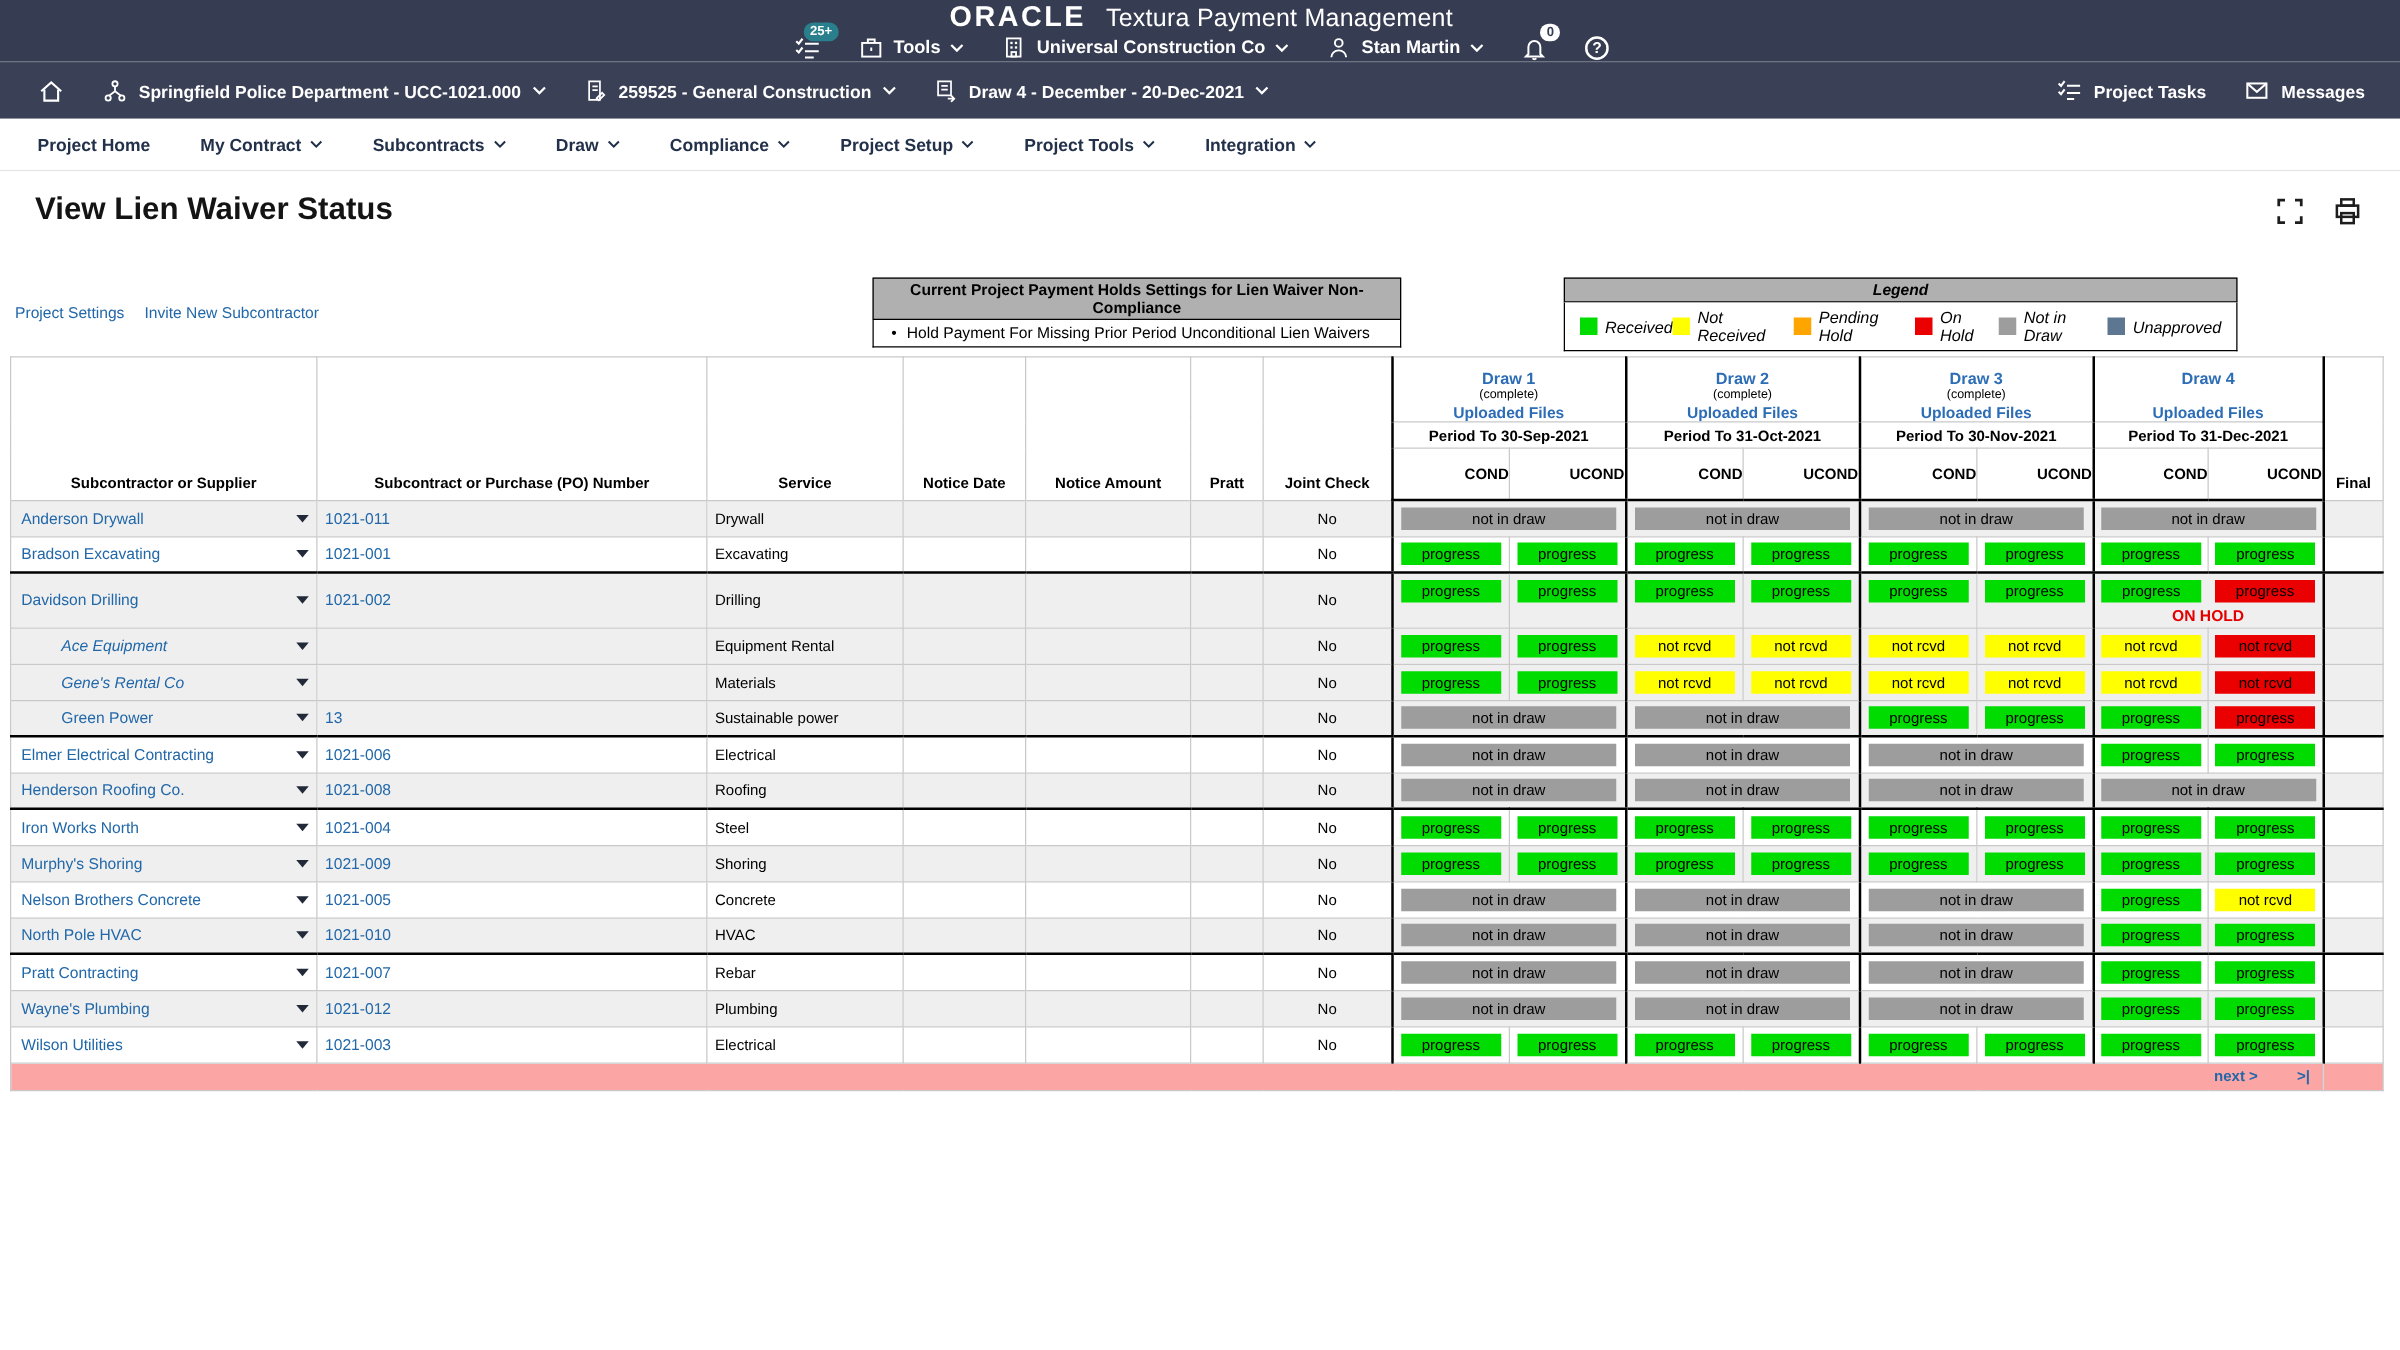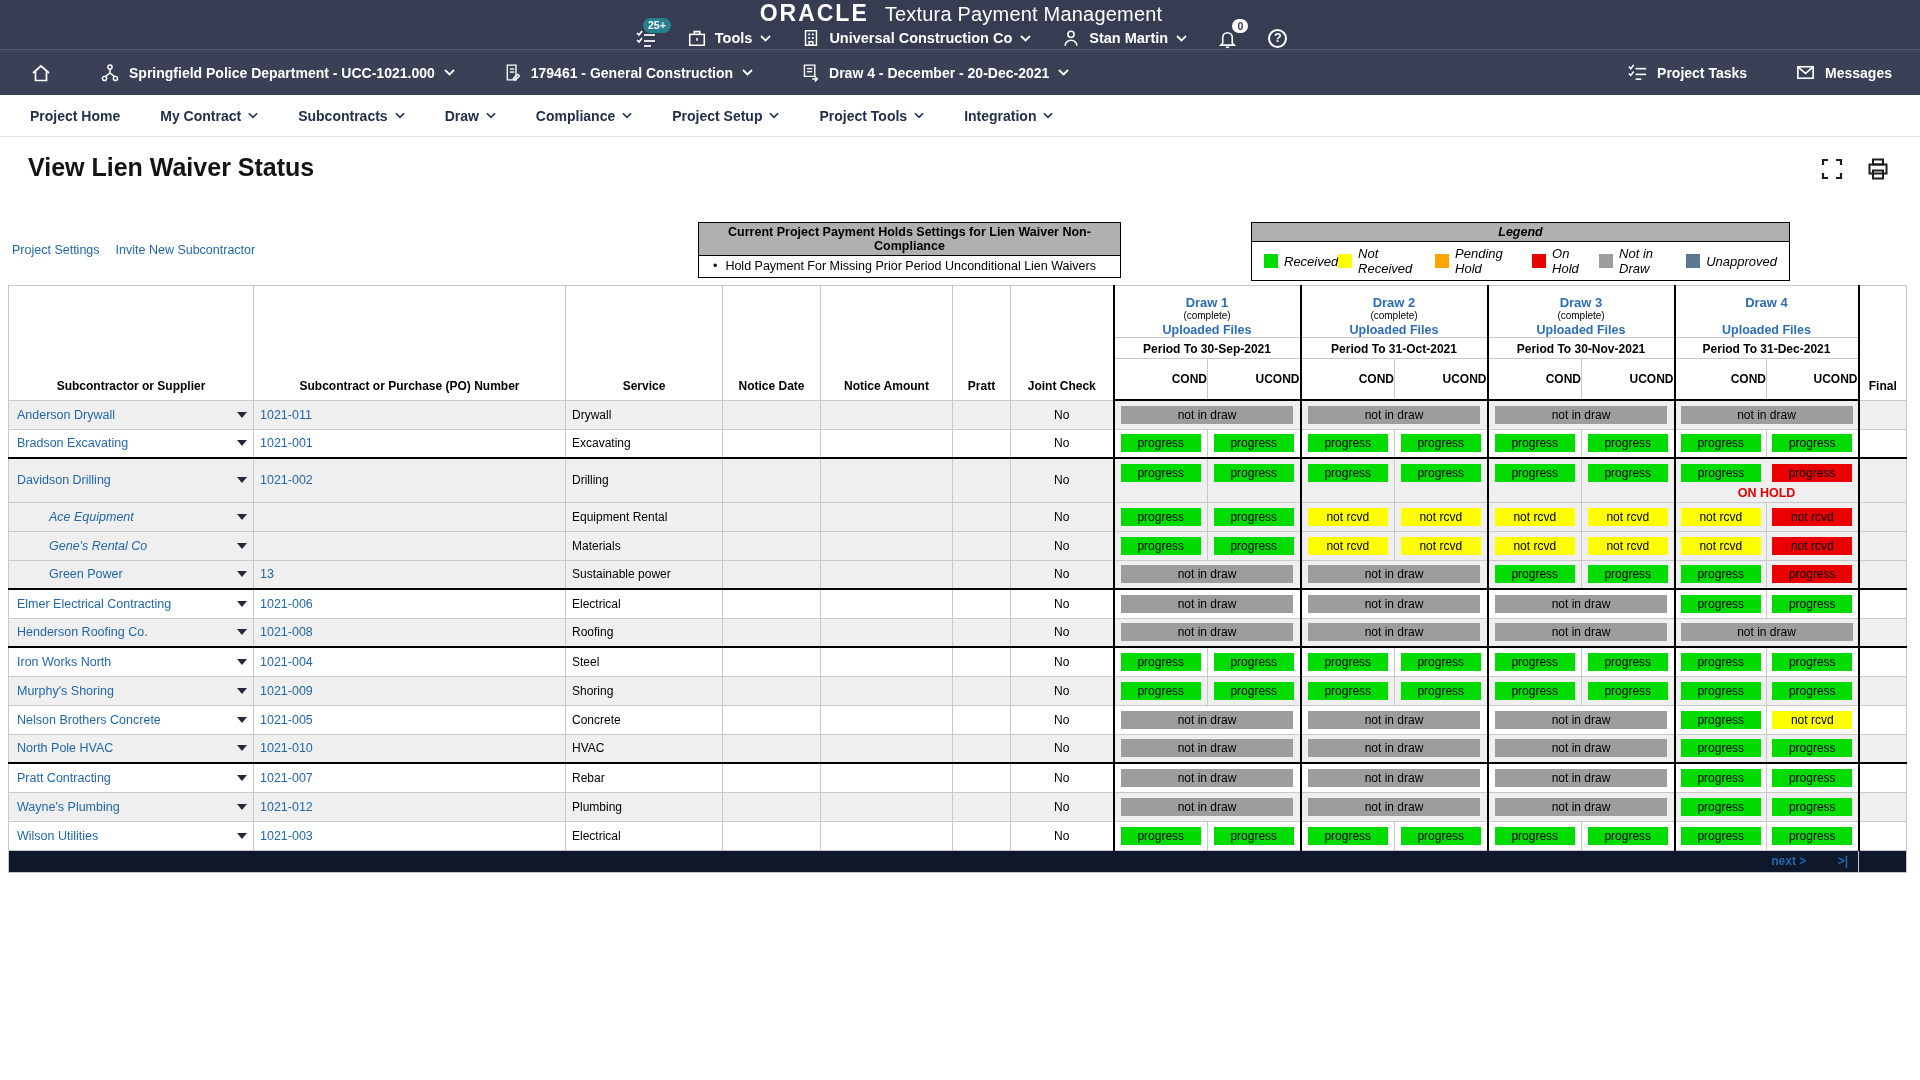--- a/index.html
+++ b/index.html
@@ -13,21 +13,21 @@
   .product { font-size:20px; font-weight:400; margin-left:16px; letter-spacing:.2px; }
   .top-right { display:flex; align-items:center; gap:30px; color:#fff; font-size:14.5px; font-weight:600; }
   .tr-item { display:flex; align-items:center; gap:8px; position:relative; cursor:pointer; }
   .icon { display:inline-flex; color:#fff; }
   .badge { position:absolute; top:-9px; right:-14px; background:#2a7f8d; color:#fff; font-size:10.5px; font-weight:700; border-radius:9px; padding:2px 5px; line-height:1; }
   .badge.light { background:#fff; color:#363c51; right:-10px; }
   .help-circle { width:19px; height:19px; border:2px solid #fff; border-radius:50%; display:flex; align-items:center; justify-content:center; font-size:12.5px; font-weight:700; }
 
   
   .ctxbar { height:46px; background:#3a4157; border-top:1px solid rgba(255,255,255,.14); display:flex; align-items:center; justify-content:space-between; padding:0 28px 0 30px; color:#fff; }
-  .ctx-left, .ctx-right { display:flex; align-items:center; gap:48px;text-align:center; }
+  .ctx-left, .ctx-right { display:flex; align-items:center; gap:30px;text-align:center; }
   .ctx-item { display:flex; align-items:center; gap:9px; font-size:14px; font-weight:600; cursor:pointer; }
 
   
   .menubar { height:42px; background:#fff; border-bottom:1px solid #e3e3e3; display:flex; align-items:center; gap:40px; padding-left:30px; }
   .menu-item { display:flex; align-items:center; gap:7px; font-size:14px; font-weight:600; color:#22304a; cursor:pointer; }
   .menu-item .icon { color:#22304a; }
 
   
   .main { position:relative; height:943px; background:#fff; }
   .page-title { position:absolute; left:28px; top:16px; font-size:25px; font-weight:700; color:#141414; }
@@ -80,21 +80,21 @@
   .joint { text-align:center; }
   .dcell { text-align:center; }
   .chip { display:inline-block; height:18px; line-height:18px; font-size:12px; color:#000; text-align:center; vertical-align:middle; cursor:pointer; }
   .chip.pair { width:80px; }
   .chip.wide { width:172px; }
   .pairflex { display:flex; }
   .pairflex .half { flex:1; text-align:center; }
   .note { color:#e50000; font-size:12.5px; font-weight:600; margin-top:4px; text-align:center; }
   .fcell { background:#fff; }
 
-  .lw tfoot td { background:#0f172a; height:22px; border:1px solid #c9c9c9; border-top:1px solid #9a9a9a; }
+  .lw tfoot td { background:#fca5a5; height:22px; border:1px solid #c9c9c9; border-top:1px solid #9a9a9a; }
   .pgcell { text-align:right; padding-right:10px; }
   .pgcell a { color:#2268a9; font-size:12px; font-weight:700; margin-left:28px; }
 </style>
 </head>
 <body>
 
 <div class="topbar">
   <div class="brand">
     <span class="logo">ORACLE</span>
     <span class="product">Textura Payment Management</span>
@@ -218,21 +218,21 @@
       <span class="icon">
         <svg width="19" height="19" viewBox="0 0 22 22">
             <g stroke="#fff" stroke-width="1.6" fill="none">
               <path d="M5 2.5 h10 v17 H5 z"></path>
               <line x1="8" y1="7" x2="13" y2="7"></line>
               <line x1="8" y1="10.5" x2="13" y2="10.5"></line>
               <path d="M12 18 l5 -5 l2 2 l-5 5 z"></path>
             </g>
           </svg>
       </span>
-      <span>179461 - General Construction</span>
+      <span>259525 - General Construction</span>
       <span class="icon">
           <svg width="11" height="7" viewBox="0 0 11 7">
             <polyline points="1,1 5.5,5.5 10,1" fill="none" stroke="#fff" stroke-width="1.8"></polyline>
           </svg>
         </span>
     </div>
     <div class="ctx-item">
       <span class="icon">
         <svg width="19" height="19" viewBox="0 0 22 22">
             <g stroke="#fff" stroke-width="1.6" fill="none">

